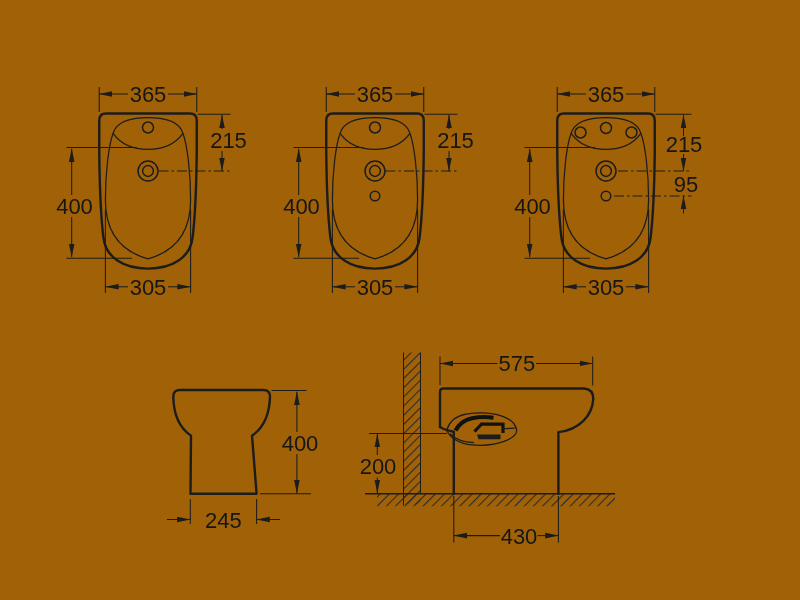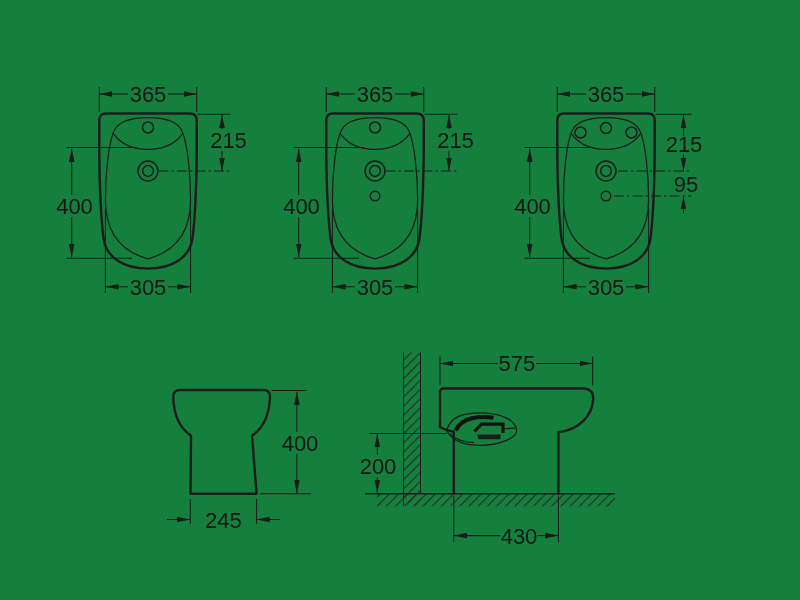--- a/index.html
+++ b/index.html
@@ -1,16 +1,16 @@
 <!DOCTYPE html>
 <html><head>
 <meta charset="utf-8">
 <style>
   html,body{margin:0;padding:0;background:#ffffff;}
-  #stage{width:800px;height:600px;position:relative;background:#15803d;overflow:hidden;text-decoration:underline;}
+  #stage{width:800px;height:600px;position:relative;background:#a16207;overflow:hidden;text-decoration:underline;}
   .ol{fill:none;stroke:#1c1c1c;stroke-width:2.4;stroke-linejoin:round;stroke-linecap:round;}
   .th{fill:none;stroke:#1c1c1c;stroke-width:1.25;}
   .th2{fill:none;stroke:#1c1c1c;stroke-width:1.4;}
   .dim{fill:none;stroke:#1c1c1c;stroke-width:1.05;}
   .dd{fill:none;stroke:#1c1c1c;stroke-width:1.05;stroke-dasharray:10 3 2.5 3;}
   .ct{fill:none;stroke:#1c1c1c;stroke-width:1.5;}
   .arr{fill:#1c1c1c;stroke:none;}
   .band{fill:none;stroke:#111;stroke-width:4;}
   .band2{fill:none;stroke:#111;stroke-width:3.2;}
   .t{font-family:"Liberation Sans",sans-serif;font-size:22px;fill:#161616;text-anchor:middle;}

